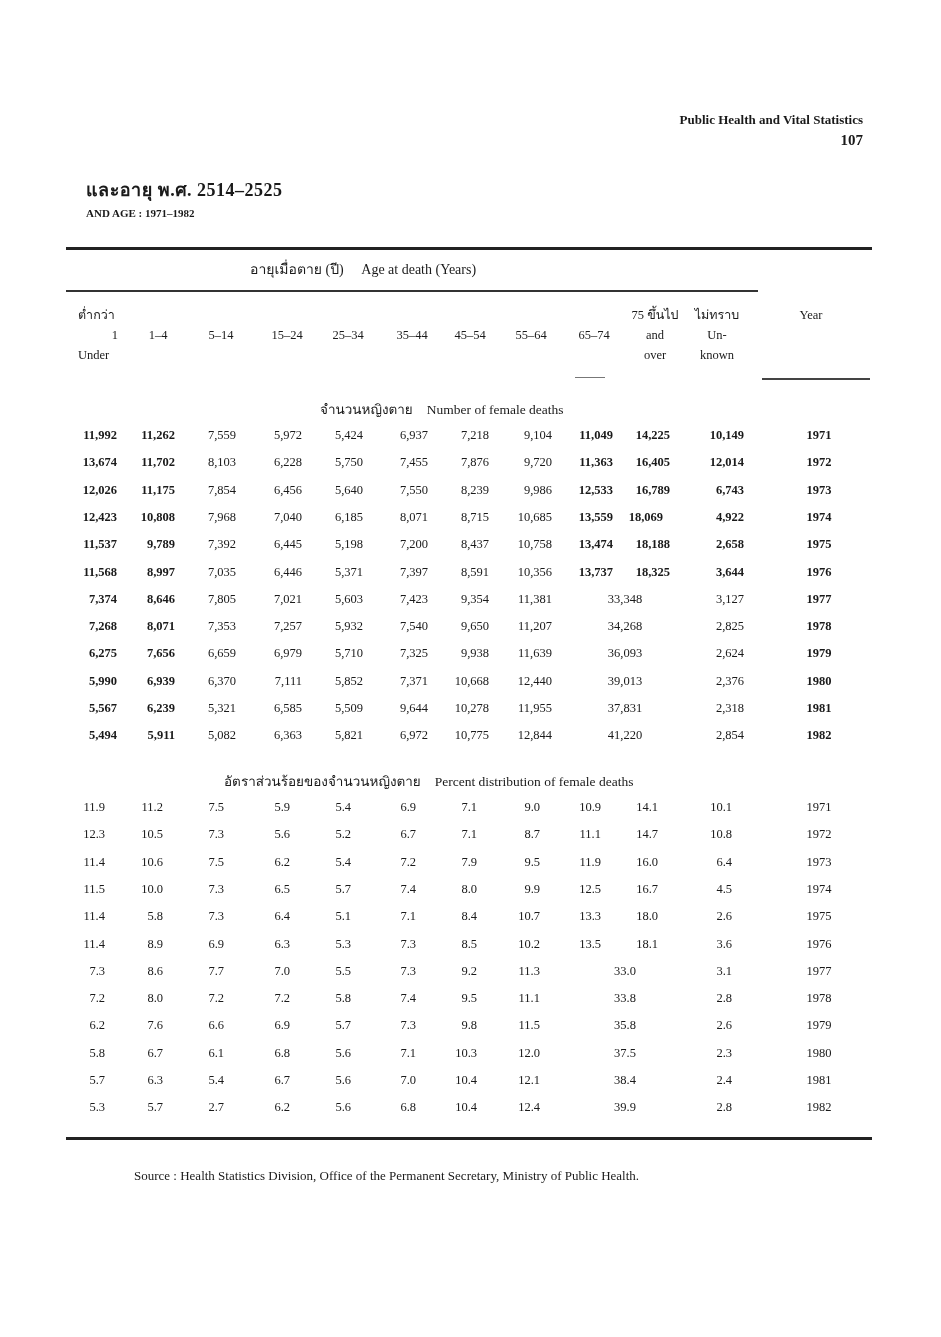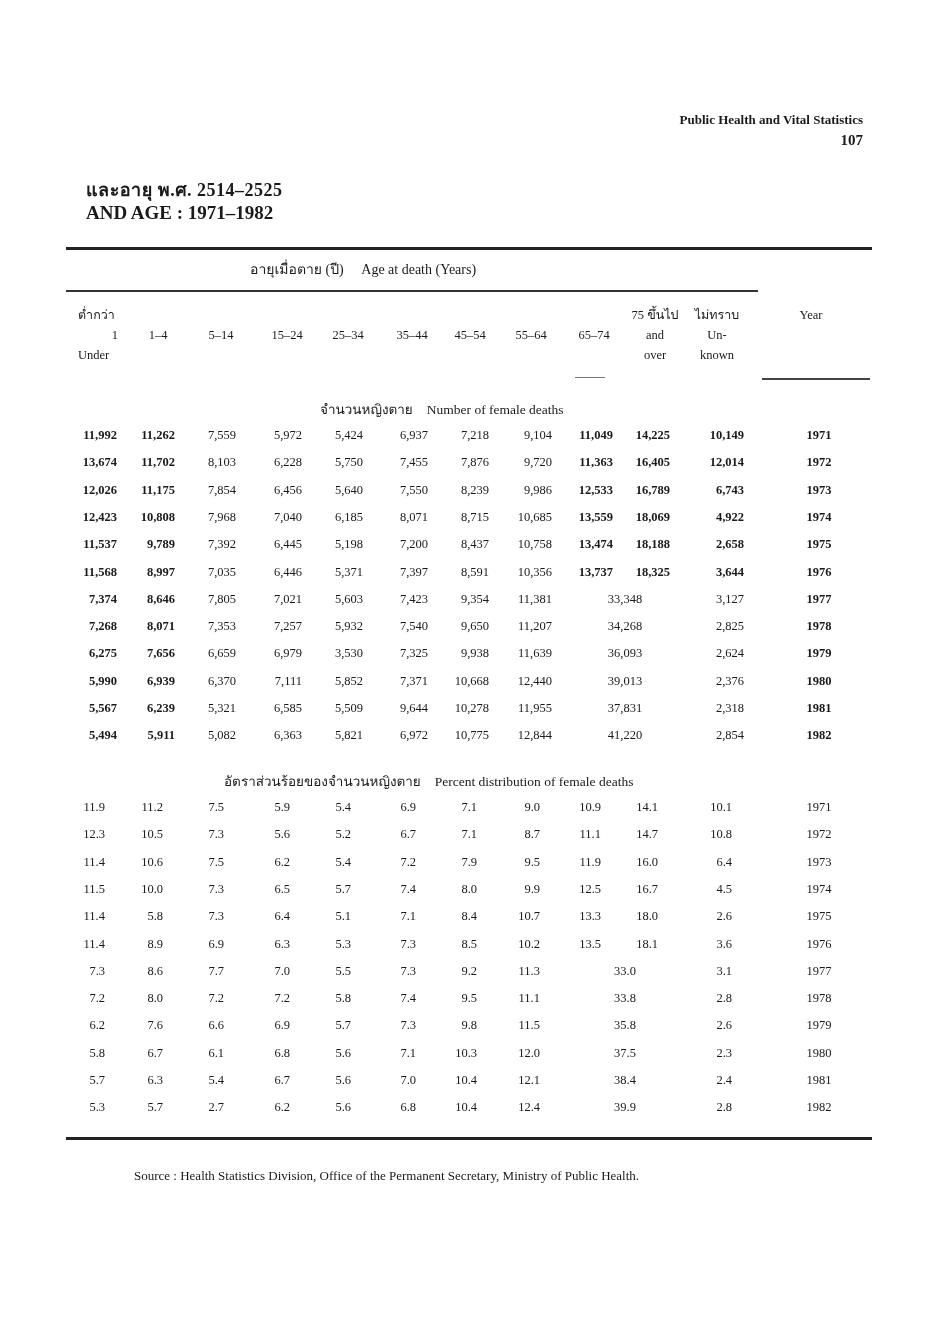--- a/index.html
+++ b/index.html
@@ -9,21 +9,21 @@
   }
   .running-head {
     position: absolute; right: 78px; top: 110px; text-align: right;
     font-weight: bold; font-size: 13px; line-height: 20px;
   }
   .running-head .pg { font-size: 15px; }
   .title {
     position: absolute; left: 86px; top: 178px; font-weight: bold;
   }
   .title .th { font-size: 18px; line-height: 24px; letter-spacing: 0.5px; }
-  .title .en { font-size: 19px; line-height: 22px; }
+  .title .en { font-size: 11px; line-height: 22px; }
 
   .rule-thick { position: absolute; left: 66px; width: 806px; height: 3px; background: #222; }
   .rule-mid { position: absolute; height: 2px; background: #333; }
 
   .age-head {
     position: absolute; top: 258px; left: 250px; font-size: 14px; white-space: nowrap;
   }
   .age-head span { margin-right: 14px; }
 
   .colhead {
@@ -143,21 +143,21 @@
     <div class="row" style="top: 509.9px;">
       <div class="cell bold" style="right: 824px;">12,423</div>
       <div class="cell bold" style="right: 766px;">10,808</div>
       <div class="cell" style="right: 705px;">7,968</div>
       <div class="cell" style="right: 639px;">7,040</div>
       <div class="cell" style="right: 578px;">6,185</div>
       <div class="cell" style="right: 513px;">8,071</div>
       <div class="cell" style="right: 452px;">8,715</div>
       <div class="cell" style="right: 389px;">10,685</div>
       <div class="cell bold" style="right: 328px;">13,559</div>
-      <div class="cell bold" style="right: 271px;">18,069</div>
+      <div class="cell bold" style="right: 278px;">18,069</div>
       <div class="cell bold" style="right: 197px;">4,922</div>
       <div class="cell center bold" style="left: 789px; width: 60px;">1974</div>
     </div>
     <div class="row" style="top: 537.2px;">
       <div class="cell bold" style="right: 824px;">11,537</div>
       <div class="cell bold" style="right: 766px;">9,789</div>
       <div class="cell" style="right: 705px;">7,392</div>
       <div class="cell" style="right: 639px;">6,445</div>
       <div class="cell" style="right: 578px;">5,198</div>
       <div class="cell" style="right: 513px;">7,200</div>
@@ -206,21 +206,21 @@
       <div class="cell" style="right: 389px;">11,207</div>
       <div class="cell center" style="left: 585px; width: 80px;">34,268</div>
       <div class="cell" style="right: 197px;">2,825</div>
       <div class="cell center bold" style="left: 789px; width: 60px;">1978</div>
     </div>
     <div class="row" style="top: 646.4px;">
       <div class="cell bold" style="right: 824px;">6,275</div>
       <div class="cell bold" style="right: 766px;">7,656</div>
       <div class="cell" style="right: 705px;">6,659</div>
       <div class="cell" style="right: 639px;">6,979</div>
-      <div class="cell" style="right: 578px;">3,530</div>
+      <div class="cell" style="right: 578px;">5,710</div>
       <div class="cell" style="right: 513px;">7,325</div>
       <div class="cell" style="right: 452px;">9,938</div>
       <div class="cell" style="right: 389px;">11,639</div>
       <div class="cell center" style="left: 585px; width: 80px;">36,093</div>
       <div class="cell" style="right: 197px;">2,624</div>
       <div class="cell center bold" style="left: 789px; width: 60px;">1979</div>
     </div>
     <div class="row" style="top: 673.7px;">
       <div class="cell bold" style="right: 824px;">5,990</div>
       <div class="cell bold" style="right: 766px;">6,939</div>

